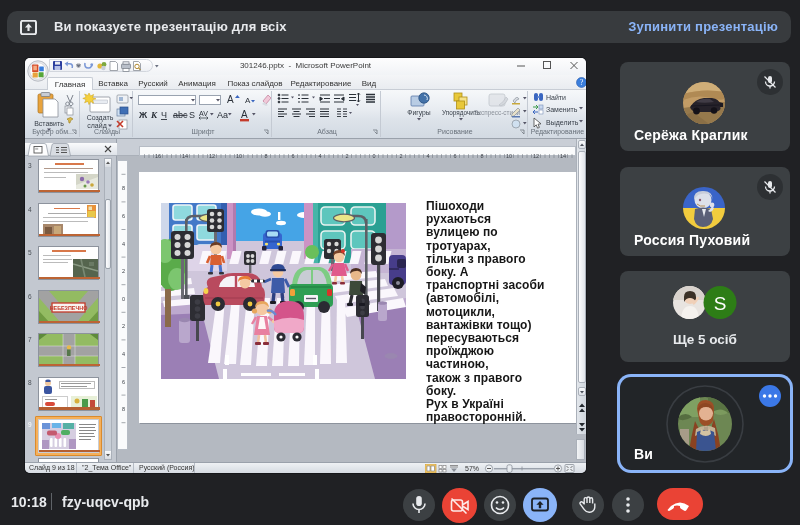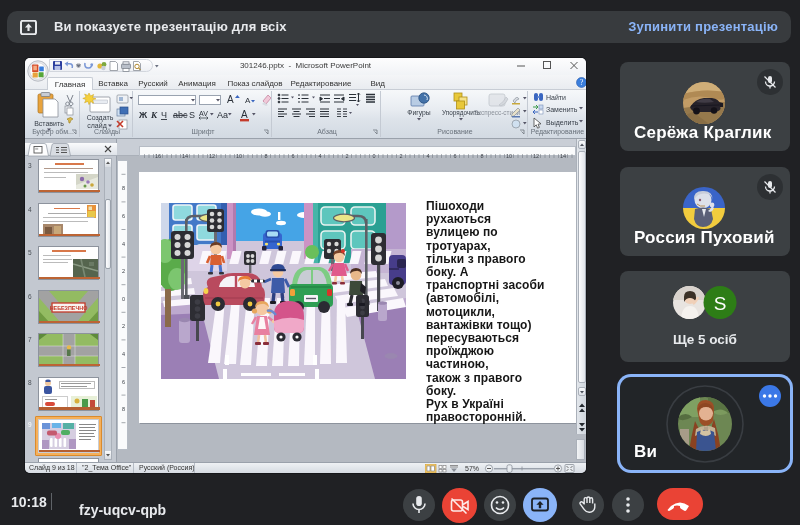--- a/index.html
+++ b/index.html
@@ -11,30 +11,30 @@
 
 .banner { position:absolute; left:7px; top:11px; width:784px; height:32px; border-radius:10px; background:#383b3e; }
 .ban-ic { position:absolute; left:12px; top:9px; width:19px; height:15px; }
 .ban-t { position:absolute; left:47px; top:8px; font-size:13px; font-weight:700; color:#e8eaed; letter-spacing:.2px; }
 .ban-stop { position:absolute; right:13px; top:8px; font-size:13px; font-weight:700; color:#8ab4f8; letter-spacing:.2px; }
 
 
 .bbar { position:absolute; left:0; top:480px; width:800px; height:45px; background:#202124; }
 .clock { position:absolute; left:11px; top:14px; font-size:14px; font-weight:700; color:#e8eaed; }
 .bsep { position:absolute; left:51px; top:13px; width:1px; height:17px; background:#5f6368; }
-.code { position:absolute; left:62px; top:22px; font-size:14px; font-weight:700; color:#e8eaed;margin-left:17px; }
+.code { position:absolute; left:62px; top:14px; font-size:14px; font-weight:700; color:#e8eaed; }
 .cbtn { position:absolute; top:9px; width:32px; height:32px; border-radius:50%; background:#3c4043; }
 .cbtn svg { position:absolute; left:0; top:0; }
 .cbtn.red { background:#ea4335; }
 .cbtn.blue { background:#8ab4f8; }
 .endcall { position:absolute; left:657px; top:8px; width:46px; height:32px; border-radius:16px; background:#ea4335; }
 
 
 .tile { position:absolute; left:620px; width:170px; border-radius:8px; background:#3c4043; }
-.tname { position:absolute; left:14px; bottom:8px; font-size:17px; font-weight:700; color:#fff; letter-spacing:.2px; }
+.tname { position:absolute; left:14px; bottom:8px; font-size:14px; font-weight:700; color:#fff; letter-spacing:.2px; }
 .mute { position:absolute; right:7px; top:7px; width:26px; height:26px; border-radius:50%; background:#2d3033; }
 
 
 .ppt { position:absolute; left:25px; top:58px; width:561px; height:415px; border-radius:5px; background:#c9ced6; overflow:hidden; box-shadow:0 0 0 1px #16171a; }
 .titlebar { position:absolute; left:0; top:0; width:561px; height:17px; background:linear-gradient(#fdfdfe,#f1f3f6); }
 .title { position:absolute; left:0; top:3px; width:561px; text-align:center; font-size:8px; color:#3a3a3a; }
 .winbtn { position:absolute; top:0; height:15px; color:#444; font-size:9px; text-align:center; }
 .tabrow { position:absolute; left:0; top:17px; width:561px; height:15px; background:linear-gradient(#f4f5f7,#e9ecf0); border-bottom:1px solid #c8cdd5; }
 .tab { position:absolute; top:19px; height:13px; white-space:nowrap; font-size:8px; color:#333; text-align:center; line-height:13px; }
 .tab.act { background:#fbfcfd; border:1px solid #c8cdd5; border-bottom:none; border-radius:2px 2px 0 0; }
@@ -130,21 +130,21 @@
     <div class="winbtn" style="left:542px;width:14px;" id="closebtn"><svg width="14" height="15">
           <path d="M3.5 4 l7 7 M10.5 4 l-7 7" stroke="#555" stroke-width="1"></path>
         </svg></div>
     <div class="tabrow"></div>
     <div class="tab act" style="left:22px;width:46px;">Главная</div>
     <div class="tab" style="left:68px;width:40px;">Вставка</div>
     <div class="tab" style="left:108px;width:40px;">Русский</div>
     <div class="tab" style="left:148px;width:48px;">Анимация</div>
     <div class="tab" style="left:196px;width:68px;">Показ слайдов</div>
     <div class="tab" style="left:264px;width:64px;">Редактирование</div>
-    <div class="tab" style="left:328px;width:32px;text-align:right;">Вид</div>
+    <div class="tab" style="left:328px;width:32px;">Вид</div>
     <svg class="abs" style="left:551px;top:19px;" width="11" height="11">
         <circle cx="5.5" cy="5.5" r="5" fill="#3a7edc"></circle>
         <circle cx="5.5" cy="5.5" r="5" fill="none" stroke="#2a5dad" stroke-width="0.6"></circle>
         <text x="5.5" y="8.4" font-size="8" fill="#fff" text-anchor="middle" font-family="Liberation Serif">?</text>
       </svg>
     <div class="ribbon">
         <div class="rib-bg"></div>
       <div class="rgroup" style="left:2px;width:53px;"><div class="rglabel">Буфер обм...</div>
         <svg width="53" height="40" viewBox="0 0 53 40">
           <rect x="11" y="3" width="15" height="19" rx="1.5" fill="#e8a33d" stroke="#a8701d" stroke-width="0.7"></rect>

